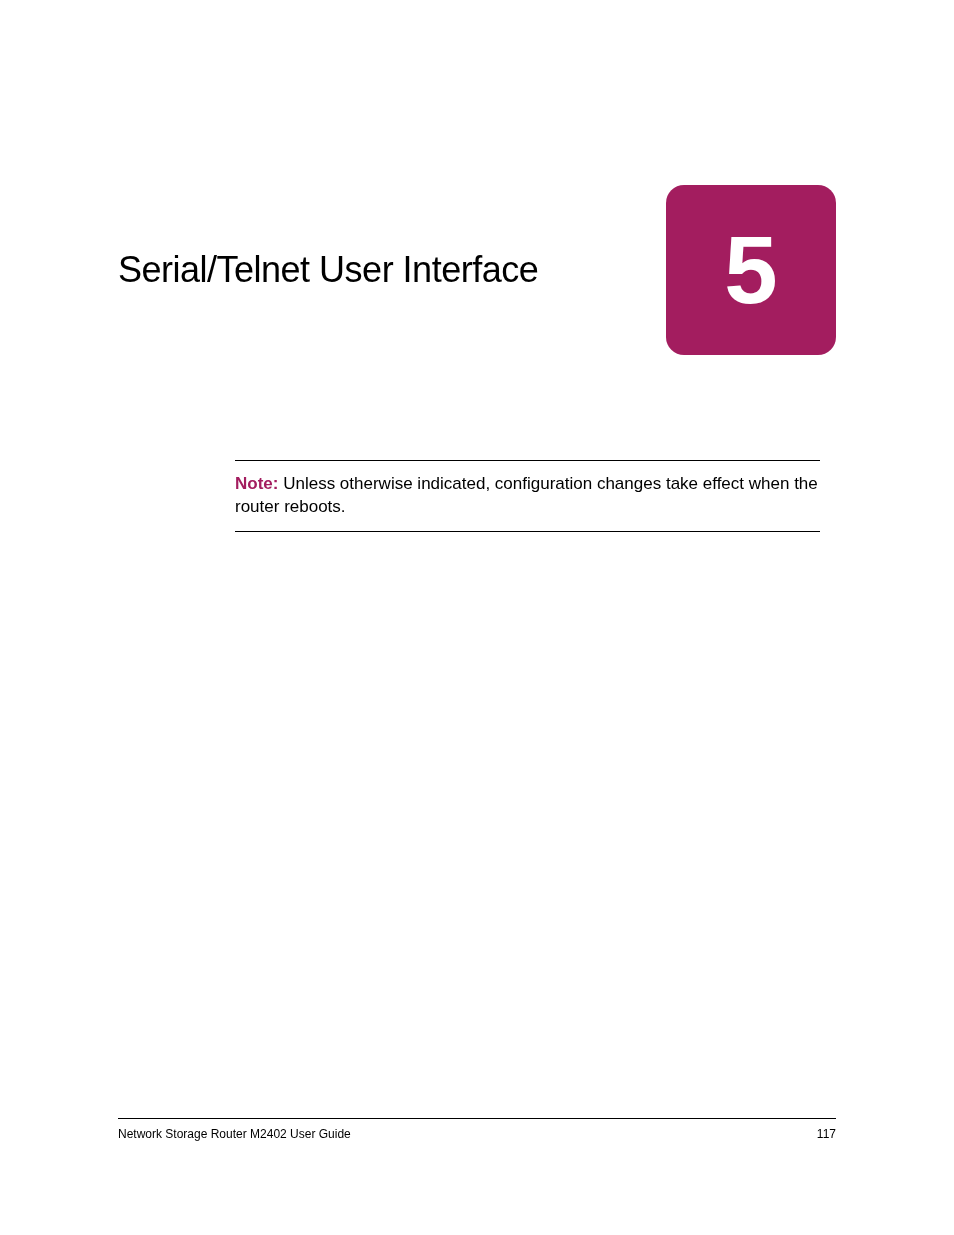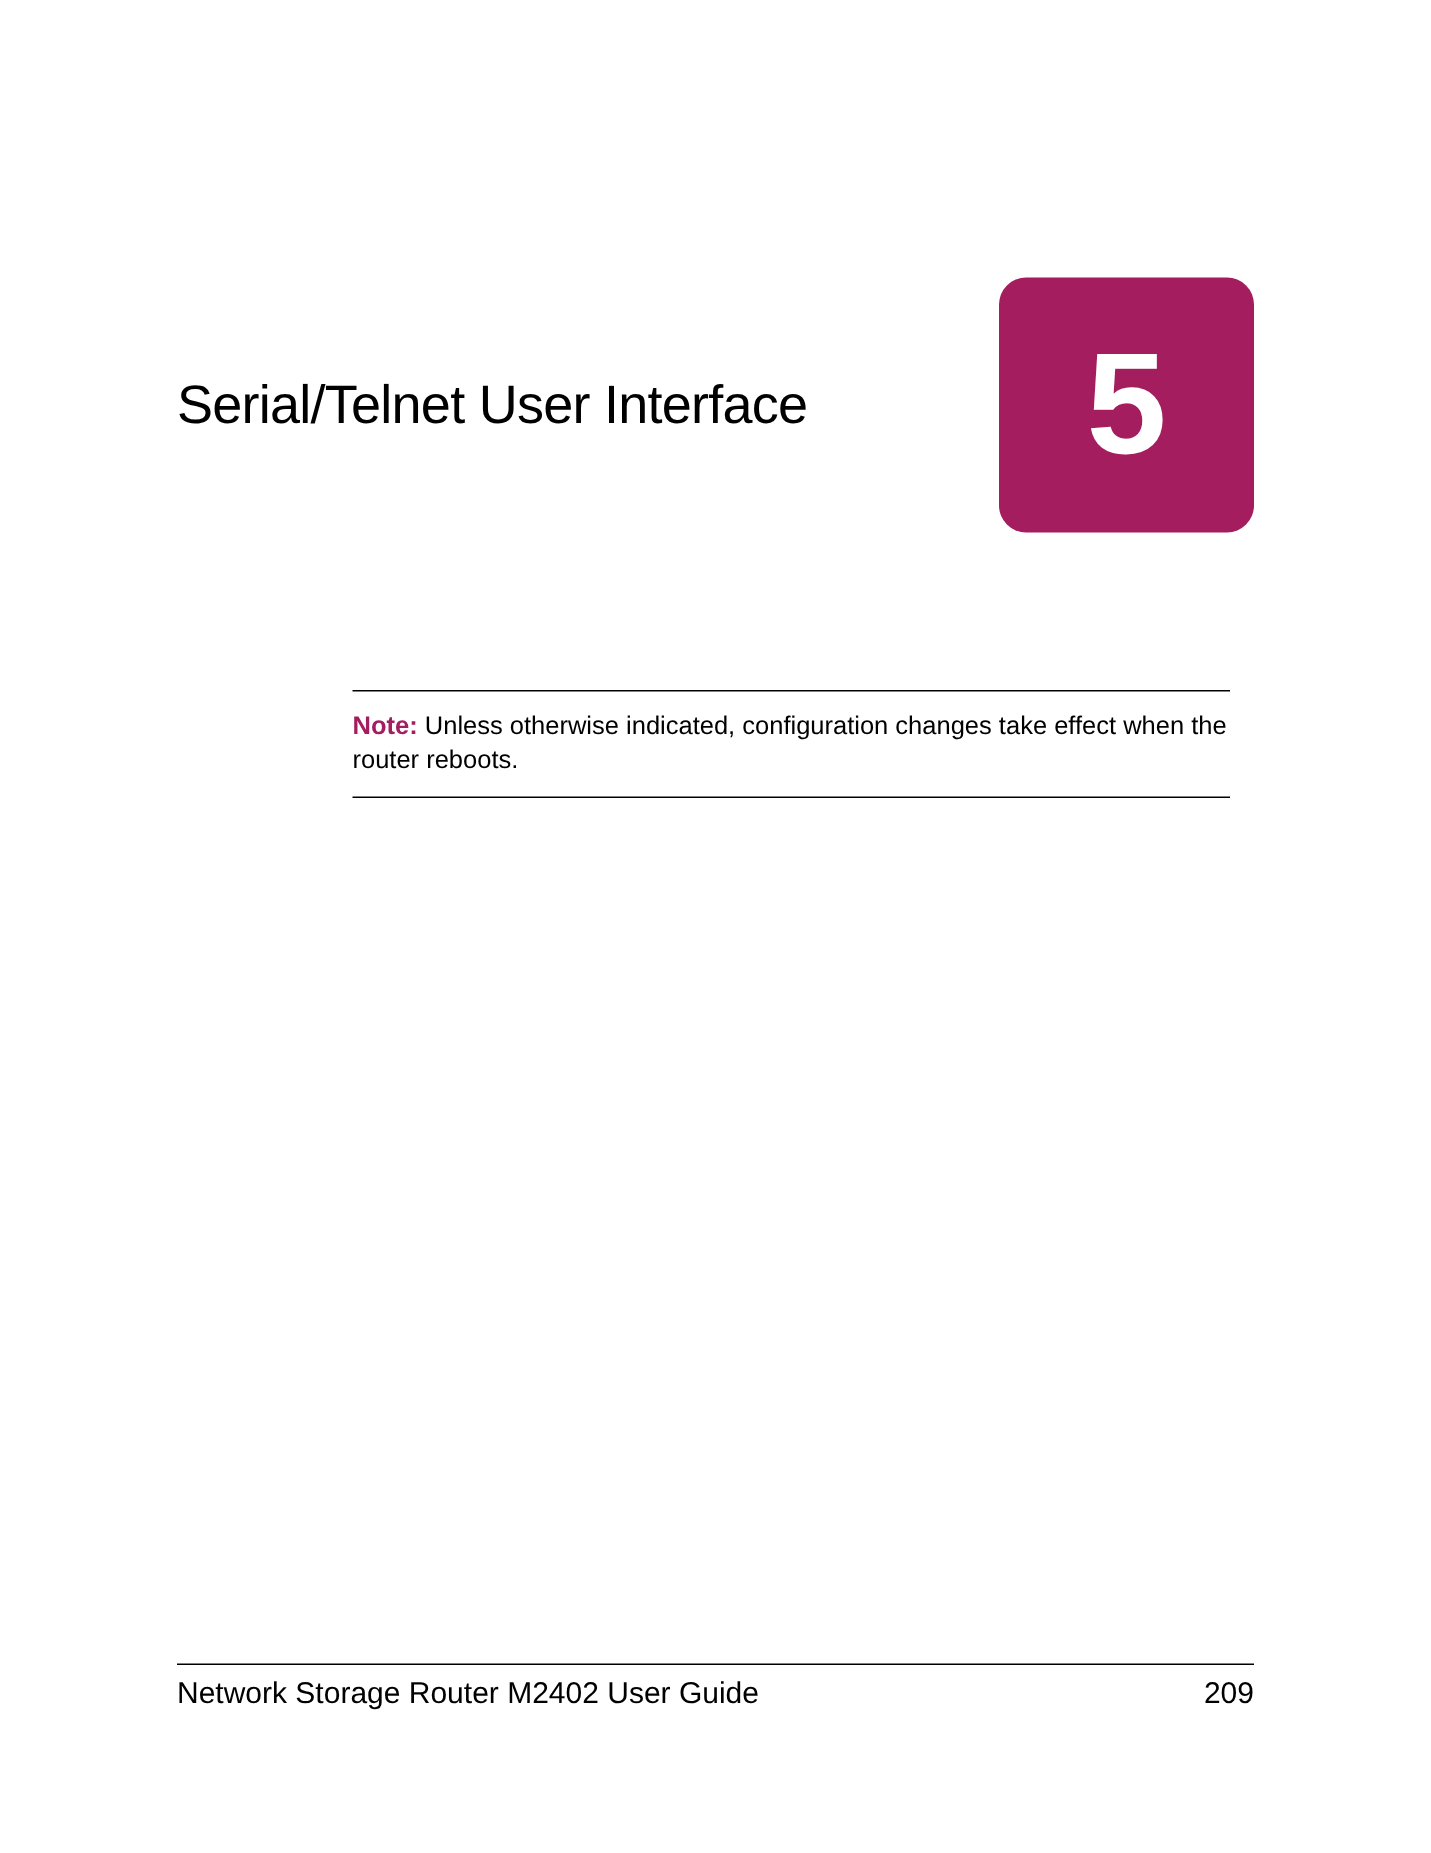--- a/index.html
+++ b/index.html
@@ -78,21 +78,21 @@
     }
     .footer {
       position: absolute;
       bottom: 94px;
       left: 118px;
       right: 118px;
       border-top: 1px solid #000000;
       padding-top: 8px;
       display: flex;
       justify-content: space-between;
-      font-size: 20px;
+      font-size: 12px;
       color: #000000;
     }
   </style>
 </head>
 <body>
 
 <div class="page-content">
 
   <div class="chapter-header">
     <h1 class="chapter-title">Serial/Telnet User Interface</h1>
@@ -105,16 +105,16 @@
     <div class="note-rule-top"></div>
     <p class="note-text">
       <span class="note-label">Note:</span>
       <span>Unless otherwise indicated, configuration changes take effect when the router reboots.</span>
     </p>
     <div class="note-rule-bottom"></div>
   </div>
 
   <div class="footer">
     <span>Network Storage Router M2402 User Guide</span>
-    <span>209</span>
+    <span>117</span>
   </div>
 
 </div>
 
 </body></html>

